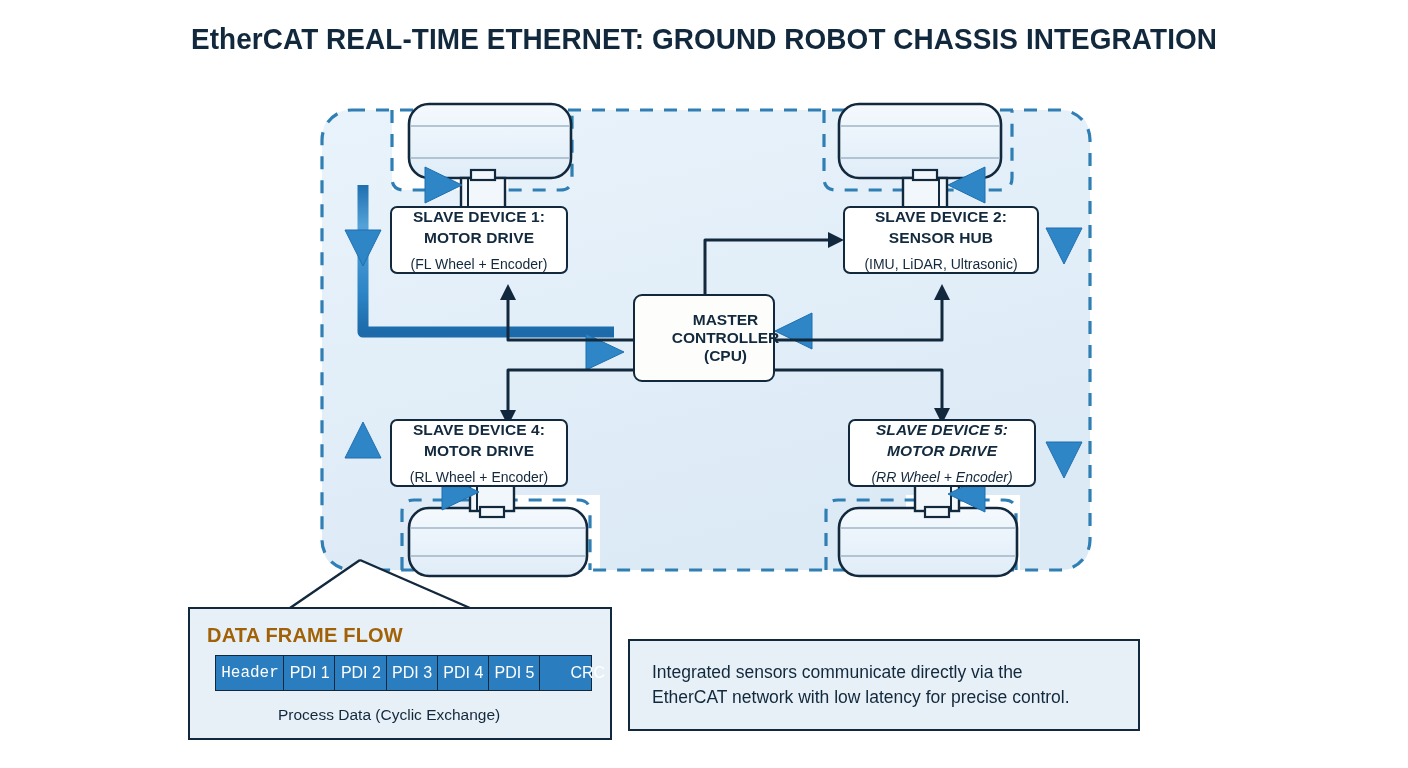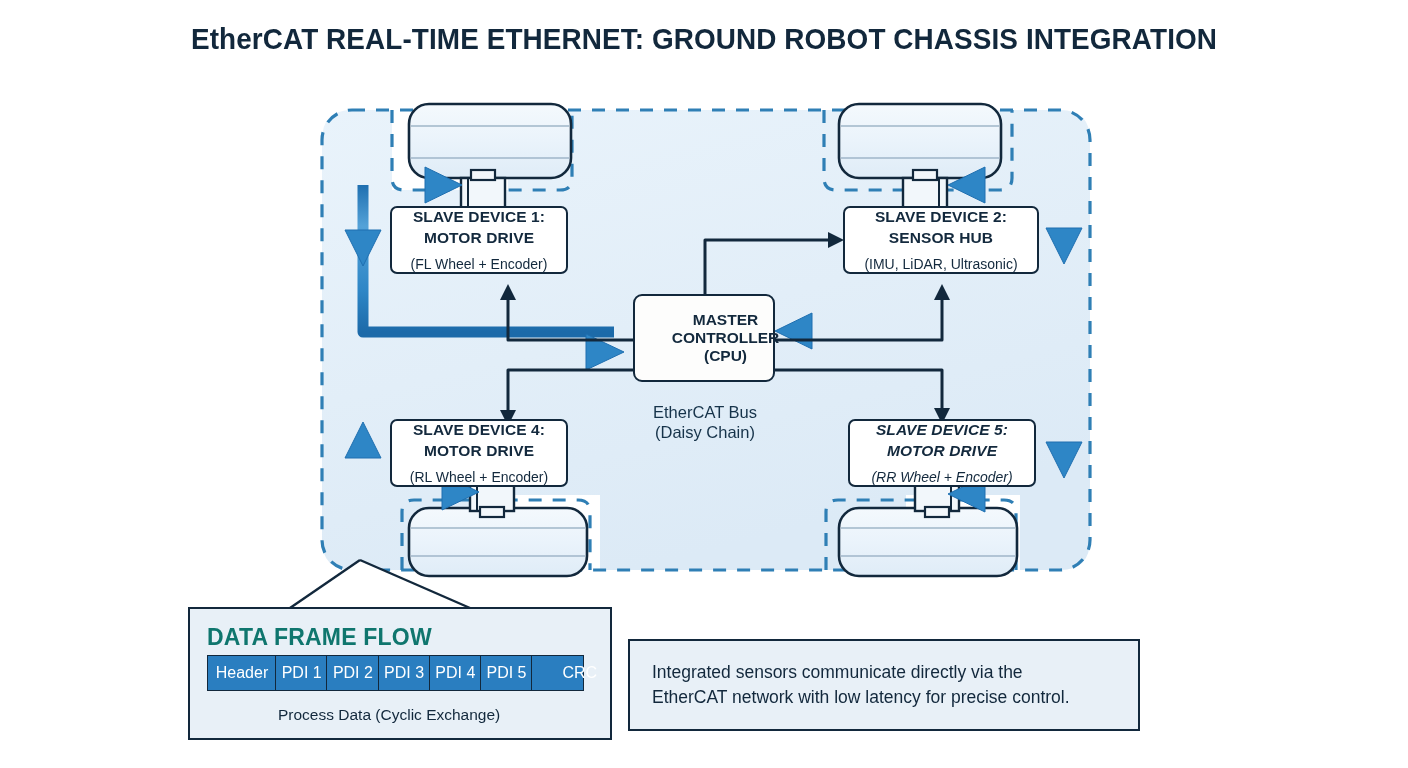--- a/index.html
+++ b/index.html
@@ -56,38 +56,38 @@
   }
 
   .frame-panel{
     position:absolute;
     background:#e8f0f7;
     border:2.4px solid #12283c;
     box-sizing:border-box;
   }
   .frame-title{
     position:absolute;left:17px;top:15px;
-    font-size:23px;font-weight:bold;letter-spacing:.2px;
-    color:#0f766e;
+    font-size:20px;font-weight:bold;letter-spacing:.2px;
+    color:#a16207;
   }
   .frame-row{
     position:absolute;left:17px;top:46px;
     display:flex;
   }
   .cell{
     background:#2a7ec0;
     border:1.8px solid #12283c;
     box-sizing:border-box;
     color:#ffffff;
     font-size:16px;
     height:36px;
     display:flex;align-items:center;justify-content:center;
     margin-left:-1.8px;
   }
-  .cell:first-child{margin-left:0;}
+  .cell:first-child{margin-left:8px;font-family:Liberation Mono, monospace;}
   .cell.header{width:70px;}
   .cell.pdi{width:53px;}
   .cell.crc{width:53px;padding-left:44px;}
 
   .frame-note{
     position:absolute;left:88px;top:97px;
     font-size:15.5px;color:#12283c;white-space:nowrap;
   }
 
   .info-box{
@@ -329,24 +329,20 @@
     <div class="l2">MOTOR DRIVE</div>
     <div class="l3">(RR Wheel + Encoder)</div>
   </div>
 
   <div class="master" style="left:633px;top:294px;width:142px;height:88px;">
     <div>MASTER</div>
     <div>CONTROLLER</div>
     <div>(CPU)</div>
   </div>
 
-  <div class="bus-caption" style="left:610px;top:402px;width:190px;">
-    <div>EtherCAT Bus</div>
-    <div>(Daisy Chain)</div>
-  </div>
 
   <div class="frame-panel" style="left:188px;top:607px;width:424px;height:133px;">
     <div class="frame-title">DATA FRAME FLOW</div>
 
     <div class="frame-row">
       <div class="cell header">Header</div>
       <div class="cell pdi">PDI 1</div>
       <div class="cell pdi">PDI 2</div>
       <div class="cell pdi">PDI 3</div>
       <div class="cell pdi">PDI 4</div>

